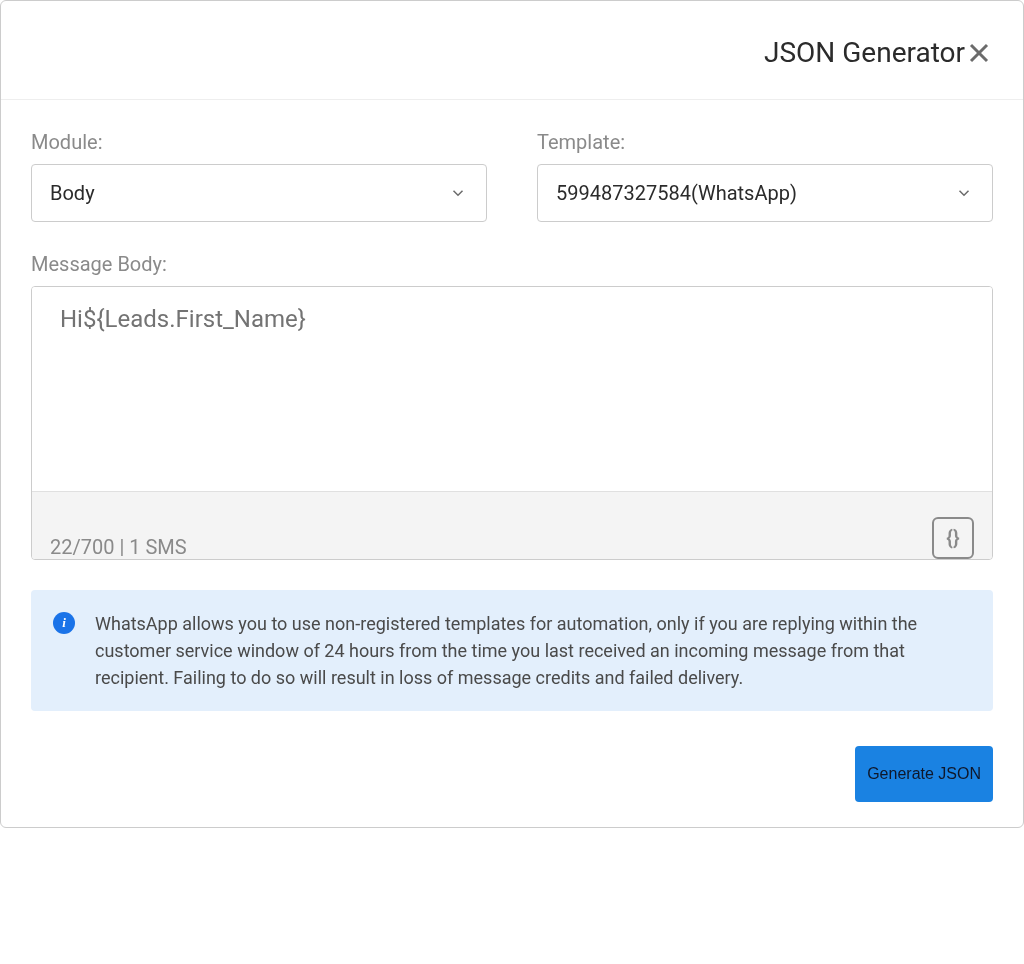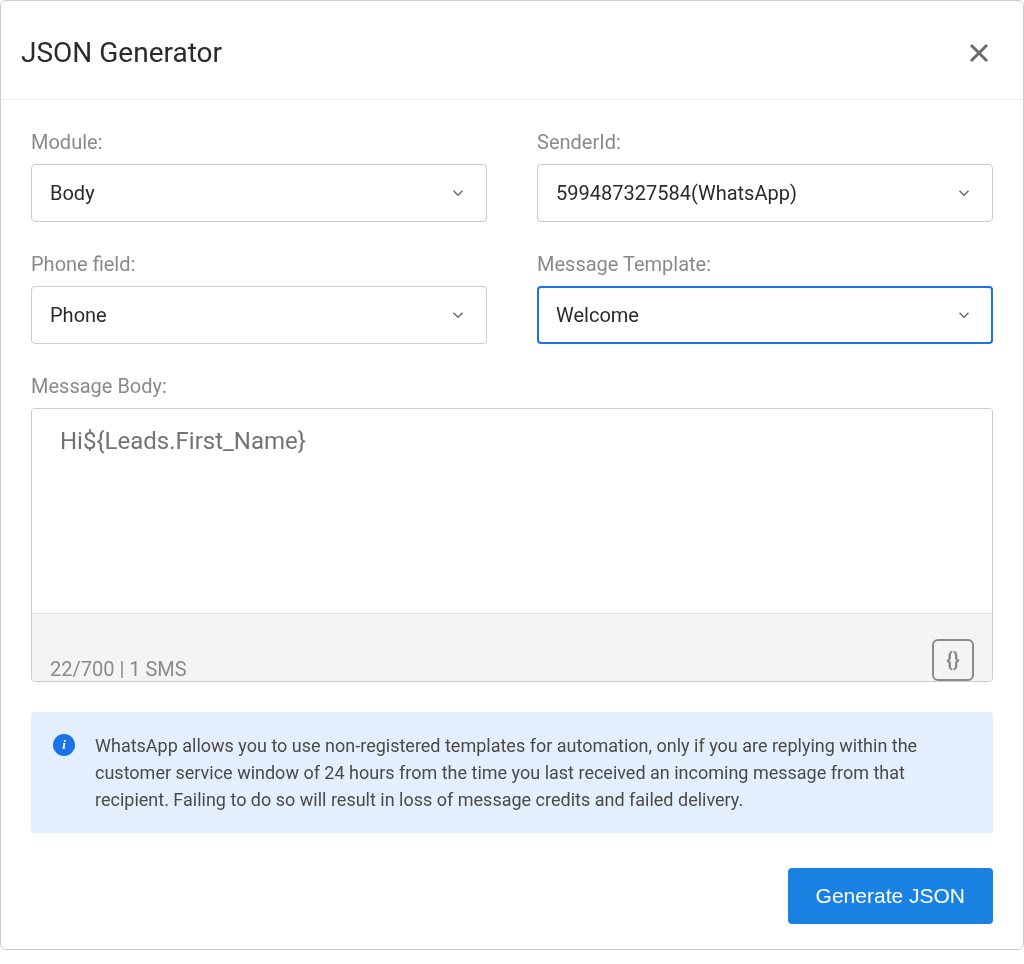--- a/index.html
+++ b/index.html
@@ -11,23 +11,23 @@
     overflow: hidden;
   }
   .modal {
     width: 1024px;
     border: 1px solid #ccc;
     border-radius: 6px;
     background: #fff;
   }
   .header {
     display: flex;
-    justify-content: space-between;
-    align-items: center;
-    padding: 35px 30px 30px 20px;
+    justify-content: flex-end;
+    align-items: center;
+    padding: 35px 30px 30px 36px;
     border-bottom: 1px solid #eee;
   }
   .title {
     font-size: 28px;
     font-weight: 400;
     color: #2b2b2b;
   }
   .close-btn {
     cursor: pointer;
     color: #6b6b6b;
@@ -158,26 +158,26 @@
     line-height: 1.5;
     color: #4a4a4a;
   }
   .footer {
     display: flex;
     justify-content: flex-end;
     padding: 15px 30px 25px 30px;
   }
   .primary-btn {
     background: #1a82e2;
-    color: #ffffff;
+    color: #0f172a;
     border: none;
     border-radius: 4px;
     height: 56px;
-    padding: 0 28px;
-    font-size: 21px;
+    padding: 0 12px;
+    font-size: 16px;
     cursor: pointer;
   }
 </style>
 </head>
 <body>
 
 <div class="modal">
   <div class="header">
     <h1 class="title">JSON Generator</h1>
     <div class="close-btn">
@@ -196,56 +196,32 @@
         <div class="select">
           <span class="select-value">Body</span>
           <span class="chevron">
             <svg viewBox="0 0 24 24">
                 <polyline points="6 9 12 15 18 9"></polyline>
               </svg>
           </span>
         </div>
       </div>
       <div class="field">
-        <div class="label">SenderId:</div>
+        <div class="label">Template:</div>
         <div class="select">
           <span class="select-value">599487327584(WhatsApp)</span>
           <span class="chevron">
             <svg viewBox="0 0 24 24">
                 <polyline points="6 9 12 15 18 9"></polyline>
               </svg>
           </span>
         </div>
       </div>
     </div>
 
-    <div class="row">
-      <div class="field">
-        <div class="label">Phone field:</div>
-        <div class="select">
-          <span class="select-value">Phone</span>
-          <span class="chevron">
-            <svg viewBox="0 0 24 24">
-                <polyline points="6 9 12 15 18 9"></polyline>
-              </svg>
-          </span>
-        </div>
-      </div>
-      <div class="field">
-        <div class="label">Message Template:</div>
-        <div class="select focused">
-          <span class="select-value">Welcome</span>
-          <span class="chevron">
-            <svg viewBox="0 0 24 24">
-                <polyline points="6 9 12 15 18 9"></polyline>
-              </svg>
-          </span>
-        </div>
-      </div>
-    </div>
 
     <div class="field" style="margin-bottom:8px;">
       <div class="label">Message Body:</div>
       <div class="textarea-wrap">
         <textarea class="textarea" style="">Hi${Leads.First_Name}</textarea>
         <div class="textarea-footer">
           <span class="counter">22/700 | 1 SMS</span>
           <div class="brace-btn">
             <span>{}</span>
           </div>

